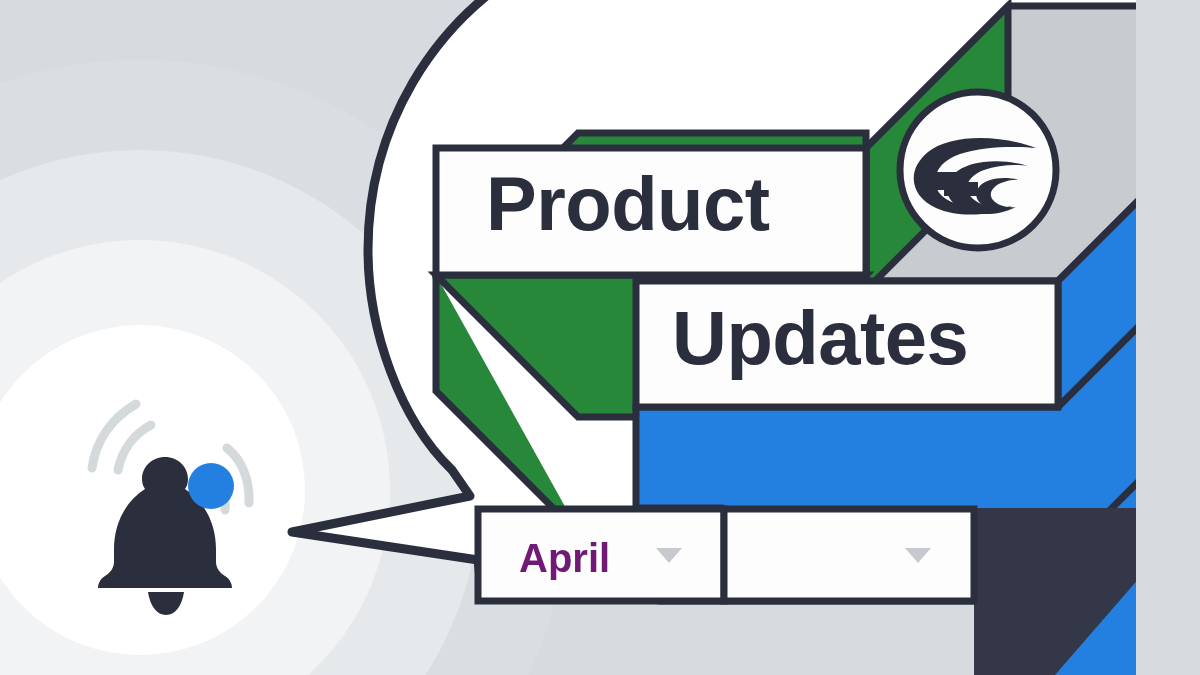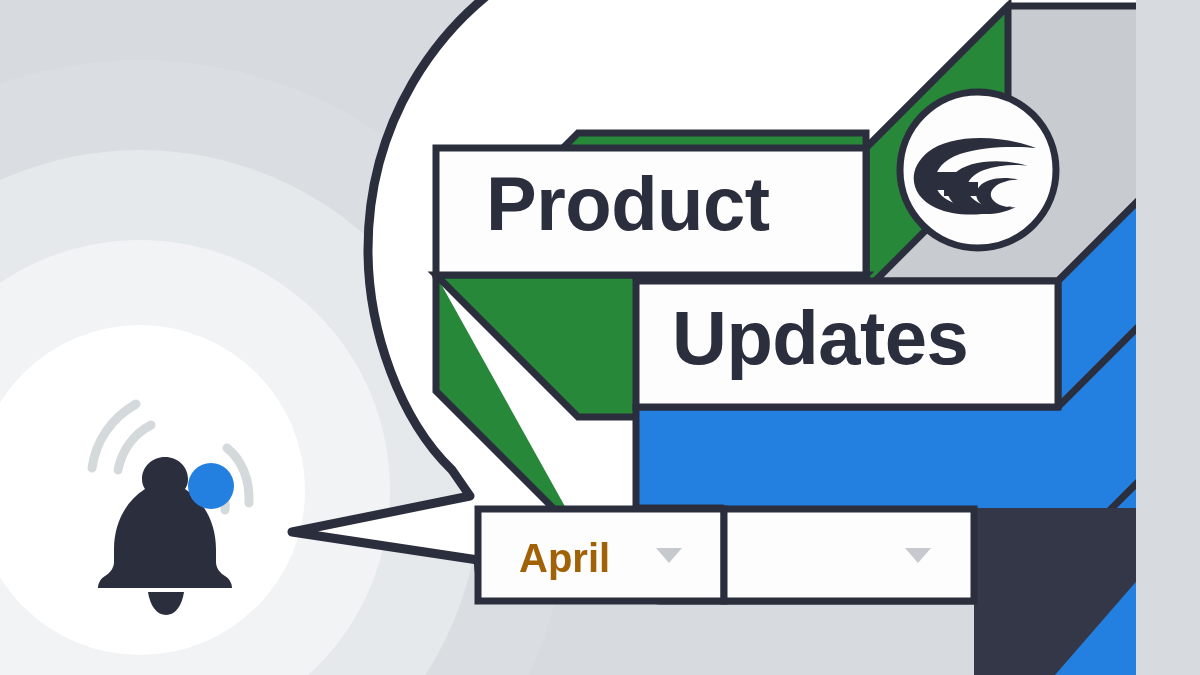--- a/index.html
+++ b/index.html
@@ -31,21 +31,21 @@
   #label-product {
     left:486px; top:166px;
     font-size:76px;
   }
   #label-updates {
     left:672px; top:300px;
     font-size:76px;
   }
   .drop-label {
     position:absolute;
-    color:#a16207;
+    color:#701a75;
     font-weight:bold;
     font-size:40px;
     line-height:1;
     white-space:nowrap;
     user-select:none;
   }
   #label-month { left:519px; top:538px; }
   #label-year  { left:763px; top:538px; }
   .caret {
     position:absolute;

